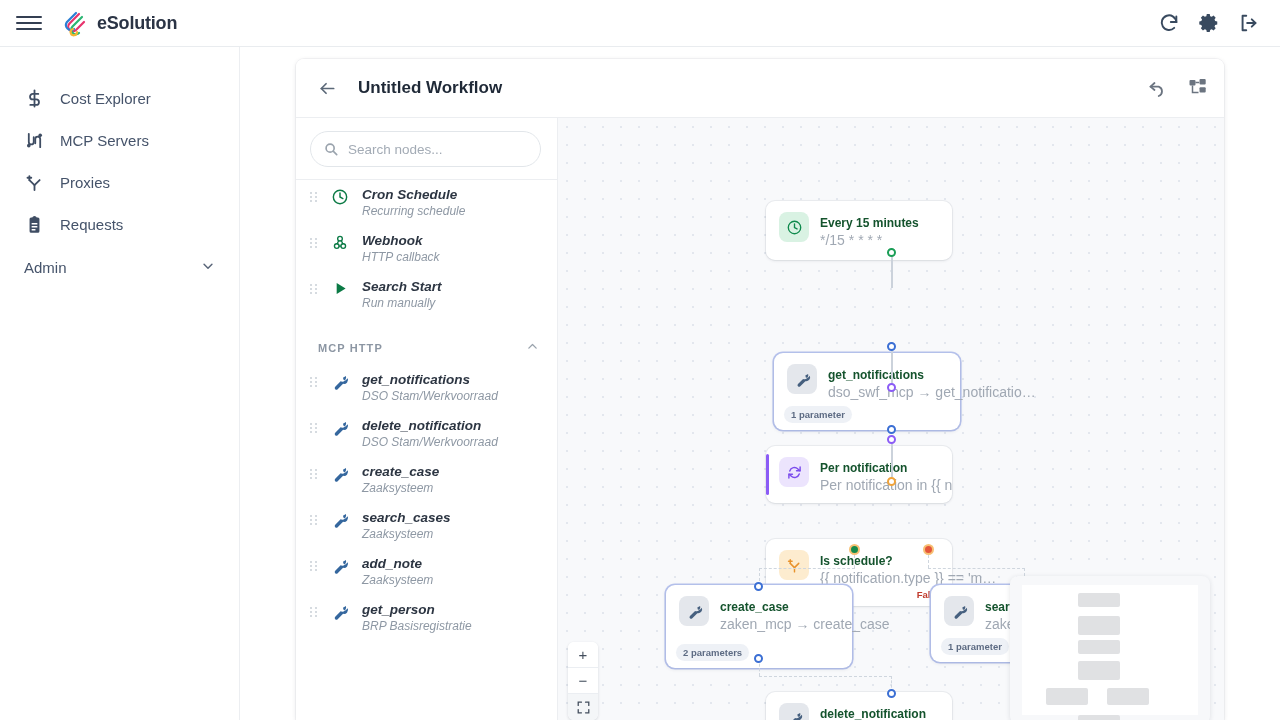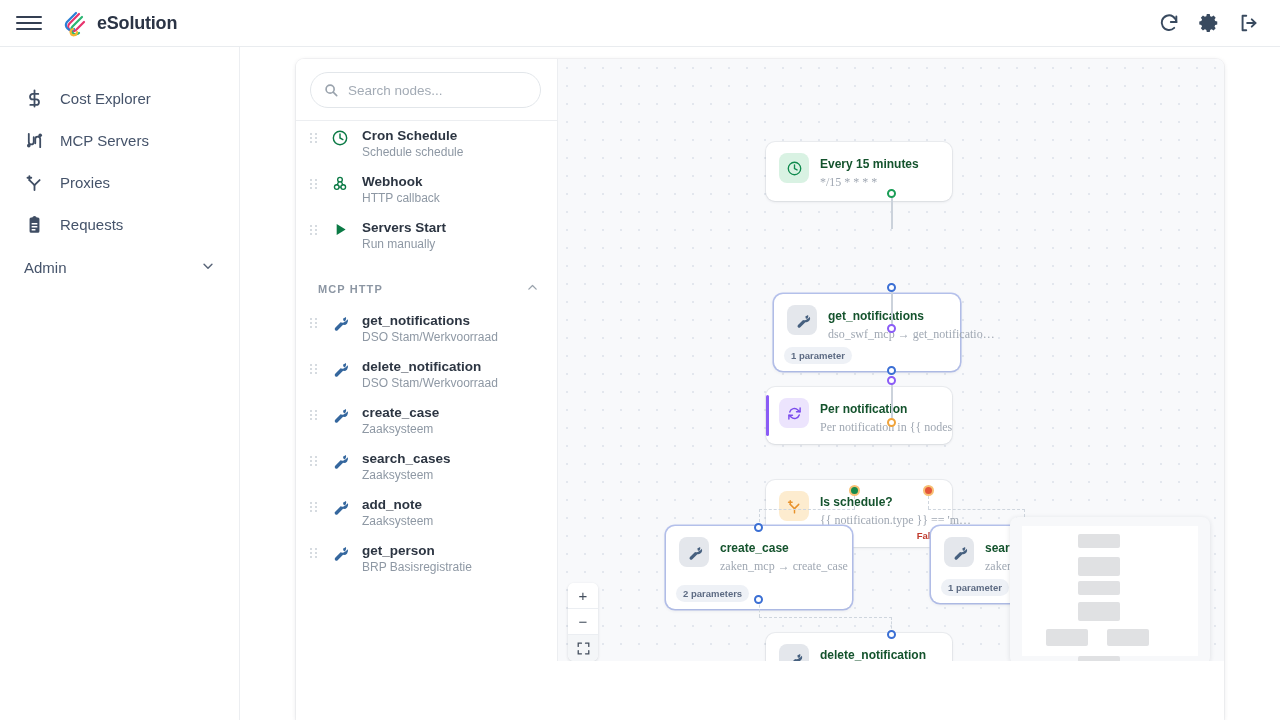--- a/index.html
+++ b/index.html
@@ -97,21 +97,21 @@
   .pal-divider { height: 1px; background: #eceef1; }
   .sect-head {
     display: flex; align-items: center;
     padding: 18px 18px 10px 22px;
     font-size: 11px; letter-spacing: 1.1px; font-weight: bold;
     color: #8c96a3;
   }
   .sect-head .chev { margin-left: auto; color: #9aa3ad; }
   .pal-item {
     display: flex; align-items: flex-start; gap: 10px;
-    padding: 7px 14px 7px 14px; cursor: grab;
+    padding: 7px 14px 7px 14px; cursor: grab; font-style: italic;
   }
   .grip { width: 8px; flex: 0 0 8px; margin-top: 5px; display:grid; grid-template-columns: 3px 3px; gap: 2px;}
   .grip i { width: 2px; height: 2px; background: #c9cfd6; border-radius: 50%; display:block;}
   .pal-ic { width: 24px; flex: 0 0 24px; display:flex; align-items:center; justify-content:center; margin-top: 1px;}
   .pal-txt { display: flex; flex-direction: column; gap: 1px; }
   .pal-name { font-size: 13.5px; font-weight: bold; color: #2c3542; line-height: 16px;}
   .pal-sub { font-size: 12px; color: #8e98a4; line-height: 15px;}
 
   
   .canvas {
@@ -131,22 +131,22 @@
   }
   .node.sel { box-shadow: 0 1px 4px rgba(25,35,55,.12), 0 0 0 1.6px #b9c5f0; }
   .node-row { display: flex; align-items: flex-start; gap: 11px; }
   .node-icon {
     width: 30px; height: 30px; border-radius: 8px; flex: 0 0 30px;
     display: flex; align-items: center; justify-content: center;
   }
   .node-txt { min-width: 0; padding-top: 1px; }
   .node-title { font-size: 12px; font-weight: bold; color: #14532d; line-height: 14px; white-space: nowrap;}
   .node-sub {
-    font-size: 12px; color: #a0a8b3; line-height: 13px;
-    font-family: Liberation Serif, serif;
+    font-size: 14px; color: #a0a8b3; line-height: 13px;
+    font-family: Liberation Sans, sans-serif;
     white-space: nowrap; overflow: hidden; text-overflow: ellipsis;
     max-width: 128px;
   }
   .badge {
     display: inline-block; margin-top: 9px;
     background: #eef1f6; color: #5d6b83;
     font-size: 9.5px; font-weight: bold;
     padding: 3px 7px; border-radius: 9px;
   }
   .loop-bar {
@@ -286,20 +286,42 @@
     <span class="chev">
       <svg width="14" height="14" viewBox="0 0 16 16" fill="none" stroke="currentColor" stroke-width="1.7" stroke-linecap="round" stroke-linejoin="round">
           <polyline points="3.5 6 8 10.5 12.5 6"></polyline>
         </svg>
     </span>
   </div>
 </div>
 
 <div class="wf-card">
 
+  <div class="wf-head">
+    <span class="back-btn">
+      <svg width="19" height="19" viewBox="0 0 20 20" fill="none" stroke="currentColor" stroke-width="1.8" stroke-linecap="round" stroke-linejoin="round">
+        <line x1="16.5" y1="10" x2="3.5" y2="10"></line>
+          <polyline points="8.5 5 3.5 10 8.5 15"></polyline>
+      </svg>
+    </span>
+    <span class="wf-title">Untitled Workflow</span>
+    <div class="wf-head-right">
+      <svg class="ic" viewBox="0 0 20 20" fill="none" stroke="currentColor" stroke-width="1.8" stroke-linecap="round" stroke-linejoin="round">
+        <polyline points="6.5 5 2.5 8.6 6.5 12"></polyline>
+        <path d="M2.5 8.6h8.2a5 5 0 0 1 0 9.4"></path>
+      </svg>
+      <svg class="ic" viewBox="0 0 20 20" fill="currentColor">
+        <rect x="1.5" y="2" width="6" height="5.4" rx="1"></rect>
+        <rect x="11.5" y="1" width="6.2" height="5.4" rx="1"></rect>
+        <rect x="11.5" y="9.2" width="6.2" height="5.4" rx="1"></rect>
+        <path d="M4.5 7.4v7.2h6" fill="none" stroke="currentColor" stroke-width="1.5"></path>
+        <path d="M7.5 4.6h3.6" fill="none" stroke="currentColor" stroke-width="1.5"></path>
+      </svg>
+    </div>
+  </div>
 
   <div class="wf-body">
 
     <div class="palette">
       <div class="search-wrap">
         <div class="search-box">
           <svg class="sic" viewBox="0 0 16 16" fill="none" stroke="currentColor" stroke-width="1.9" stroke-linecap="round">
             <circle cx="7" cy="7" r="4.6"></circle>
               <line x1="10.5" y1="10.5" x2="14.5" y2="14.5"></line>
           </svg>
@@ -319,21 +341,21 @@
             <i></i>
           </span>
         <span class="pal-ic">
           <svg width="18" height="18" viewBox="0 0 20 20" fill="none" stroke="#0b7a45" stroke-width="1.6" stroke-linecap="round">
             <circle cx="10" cy="10" r="7.4"></circle>
               <polyline points="10 5.6 10 10 13.2 11.8"></polyline>
           </svg>
         </span>
         <span class="pal-txt">
           <span class="pal-name">Cron Schedule</span>
-          <span class="pal-sub">Schedule schedule</span>
+          <span class="pal-sub">Recurring schedule</span>
         </span>
       </div>
 
       <div class="pal-item">
         <span class="grip">
             <i></i>
             <i></i>
             <i></i>
             <i></i>
             <i></i>
@@ -363,21 +385,21 @@
             <i></i>
             <i></i>
             <i></i>
           </span>
         <span class="pal-ic">
           <svg width="17" height="17" viewBox="0 0 20 20" fill="#0b7a45">
               <polygon points="5.5,3.6 16,10 5.5,16.4"></polygon>
             </svg>
         </span>
         <span class="pal-txt">
-          <span class="pal-name">Servers Start</span>
+          <span class="pal-name">Search Start</span>
           <span class="pal-sub">Run manually</span>
         </span>
       </div>
 
       <div class="sect-head" style="padding-top:22px">
         <span>MCP HTTP</span>
         <span class="chev">
           <svg width="13" height="13" viewBox="0 0 16 16" fill="none" stroke="currentColor" stroke-width="1.6" stroke-linecap="round" stroke-linejoin="round">
               <polyline points="3.5 10 8 5.5 12.5 10"></polyline>
             </svg>

